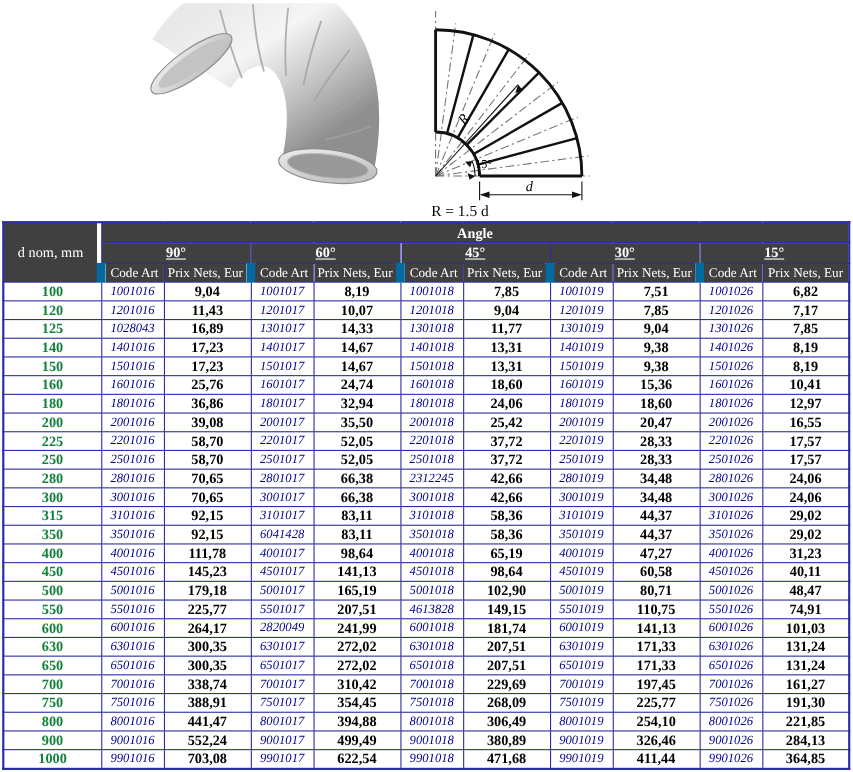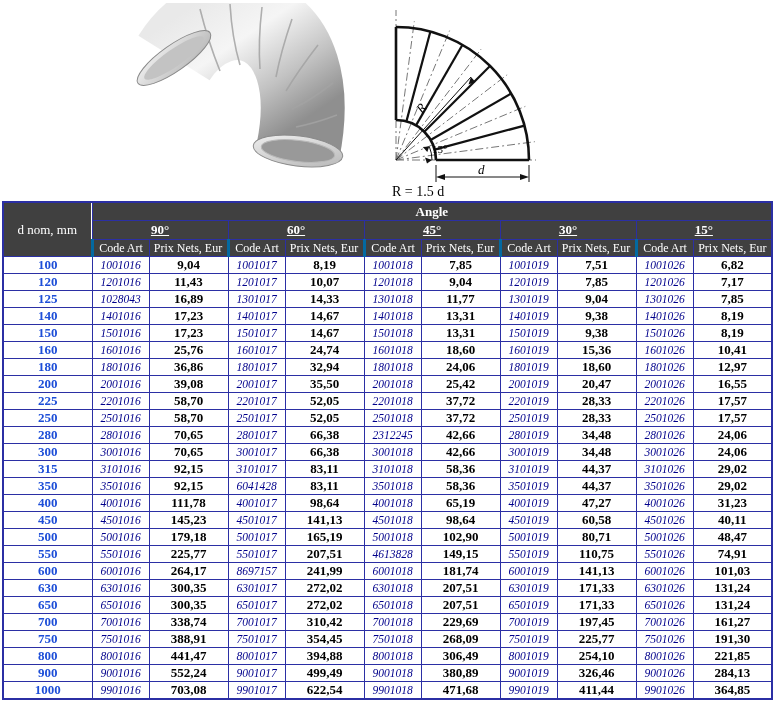--- a/index.html
+++ b/index.html
@@ -20,23 +20,23 @@
   table.price-table td {
     border:1px solid #2B2FA4;
     text-align:center; vertical-align:middle;
     padding:0; overflow:hidden; white-space:nowrap;
   }
   thead td { background:#404040; color:#ffffff; }
   td.corner { font-size:13px; }
   td.angle  { height:17px; font-weight:bold; font-size:13px; }
   td.deg    { height:18px; font-weight:bold; font-size:13px; border-left:2px solid #2B2FA4;text-decoration:underline; }
   td.sub    { height:16px; font-size:12px; }
-  td.sub.grp{ border-left:3px solid #0369a1; }
+  td.sub.grp{ border-left:8px solid #0369a1; }
   tbody td  { height:16px; background:#ffffff; }
-  td.dn     { font-weight:bold; font-size:13px; color:#1d4ed8; border-right:2px solid #2B2FA4; }
+  td.dn     { font-weight:bold; font-size:13px; color:#15803d; border-right:2px solid #2B2FA4; }
   td.code   { font-style:italic; font-size:11.5px; color:#00008B; border-left:2px solid #2B2FA4; }
   td.price  { font-weight:bold; font-size:13px; color:#000000; }
 </style>
 </head>
 <body>
 
 <div class="top-area">
 
   <svg class="elbow-photo" width="228" height="192" viewBox="0 0 228 192" aria-hidden="true">
     <defs>
@@ -387,21 +387,21 @@
         <td class="price">149,15</td>
         <td class="code">5501019</td>
         <td class="price">110,75</td>
         <td class="code">5501026</td>
         <td class="price">74,91</td>
       </tr>
       <tr>
         <td class="dn">600</td>
         <td class="code">6001016</td>
         <td class="price">264,17</td>
-        <td class="code">8697157</td>
+        <td class="code">2820049</td>
         <td class="price">241,99</td>
         <td class="code">6001018</td>
         <td class="price">181,74</td>
         <td class="code">6001019</td>
         <td class="price">141,13</td>
         <td class="code">6001026</td>
         <td class="price">101,03</td>
       </tr>
       <tr>
         <td class="dn">630</td>

